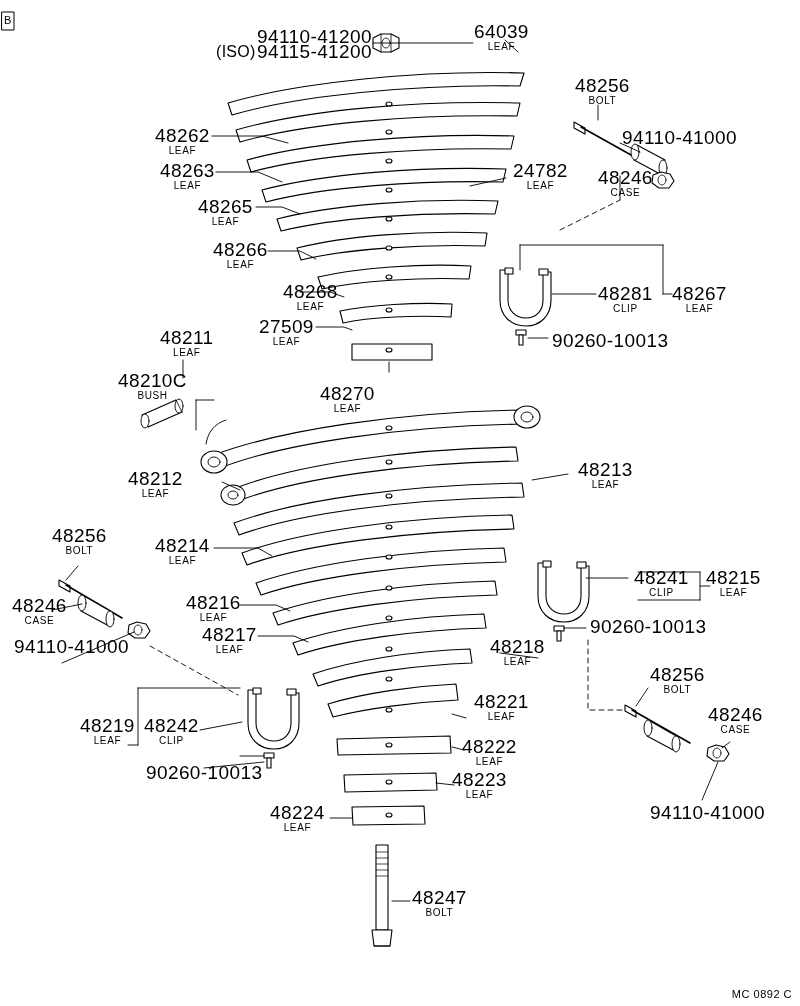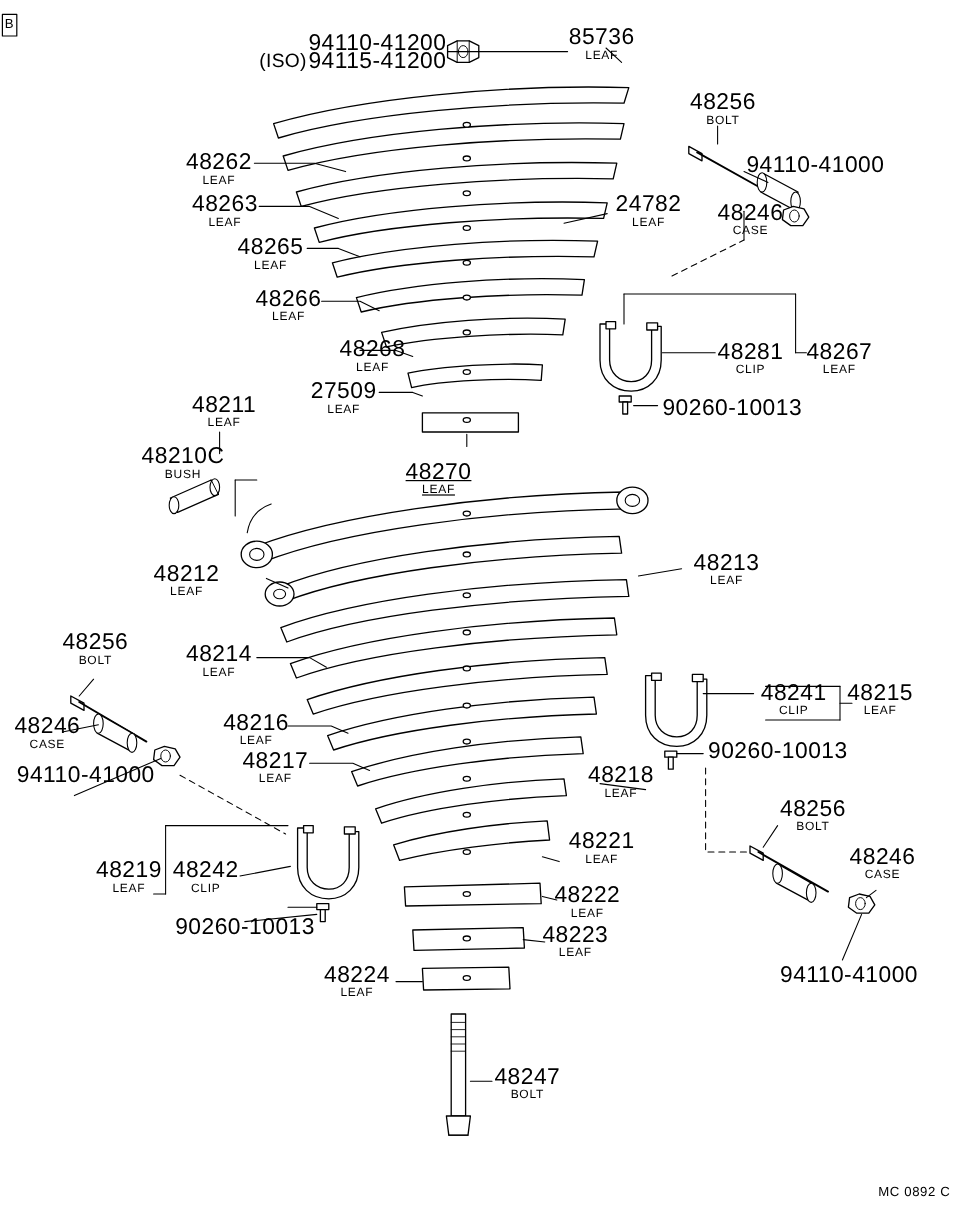--- a/index.html
+++ b/index.html
@@ -230,21 +230,21 @@
     <span class="code">94110-41200</span>
   </div>
   <div class="lbl" style="left:216px;top:44px;">
     <span class="iso">(ISO)</span>
   </div>
   <div class="lbl" style="left:257px;top:42px;">
     <span class="code">94115-41200</span>
   </div>
 
   <div class="lbl ctr" style="left:474px;top:22px;">
-    <span class="code">85736</span>
+    <span class="code">64039</span>
     <span class="s">LEAF</span>
   </div>
 
   <div class="lbl ctr" style="left:575px;top:76px;">
     <span class="code">48256</span>
     <span class="s">BOLT</span>
   </div>
 
   <div class="lbl" style="left:622px;top:128px;">
     <span class="code">94110-41000</span>
@@ -283,21 +283,21 @@
   <div class="lbl ctr" style="left:240px;top:282px;margin-left:43px;">
     <span class="code">48268</span>
     <span class="s">LEAF</span>
   </div>
 
   <div class="lbl ctr" style="left:259px;top:317px;">
     <span class="code">27509</span>
     <span class="s">LEAF</span>
   </div>
 
-  <div class="lbl ctr" style="left:338px;top:384px;text-decoration:underline;">
+  <div class="lbl ctr" style="left:320px;top:384px;">
     <span class="code">48270</span>
     <span class="s">LEAF</span>
   </div>
 
   <div class="lbl ctr" style="left:598px;top:284px;">
     <span class="code">48281</span>
     <span class="s">CLIP</span>
   </div>
 
   <div class="lbl ctr" style="left:672px;top:284px;">

